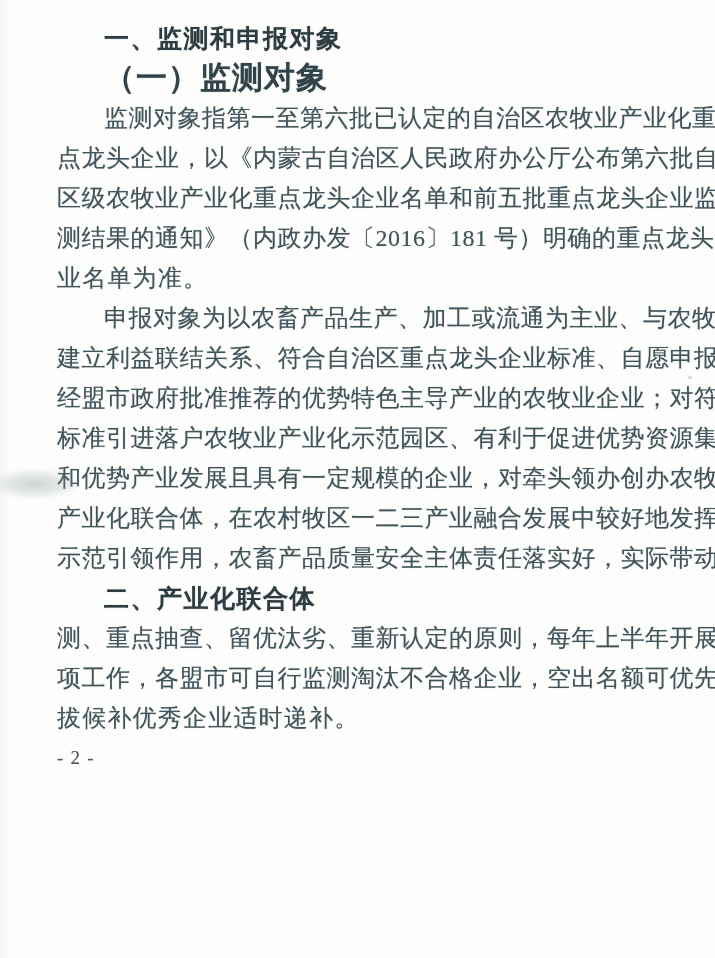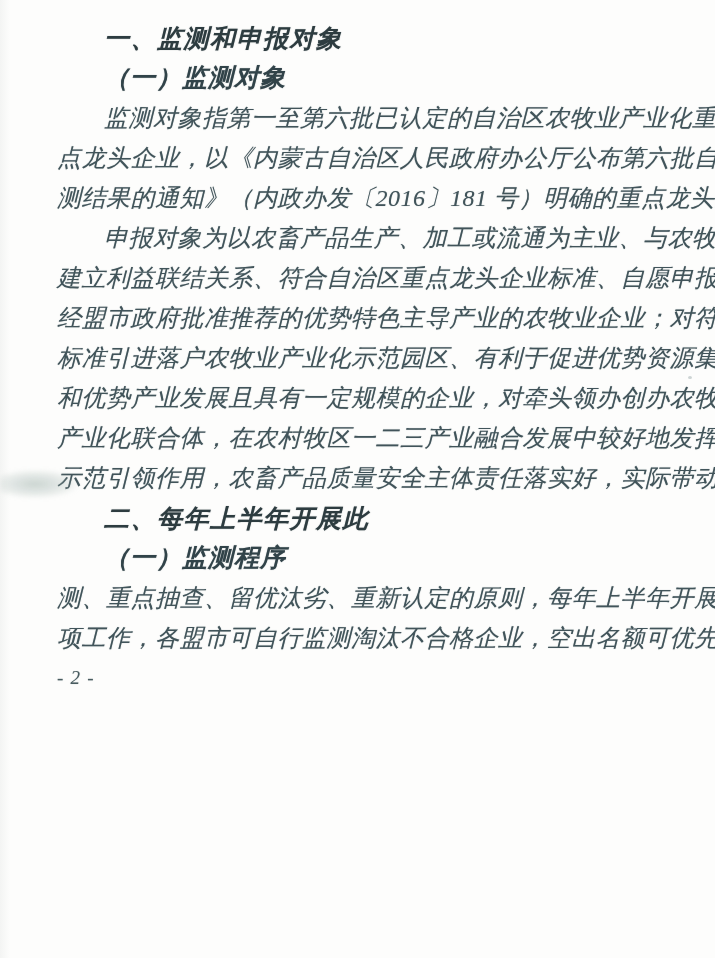--- a/index.html
+++ b/index.html
@@ -12,21 +12,20 @@
   }
   .page {
     position: relative;
     width: 567px;
     height: 958px;
     background:
       linear-gradient(90deg, rgba(200,205,203,0.18) 0, rgba(200,205,203,0) 10px),
       #fdfdfc;
     font-family: "Liberation Serif", "DejaVu Serif", serif;
     color: #41545a;
-    font-style: italic;
   }
   .content {
     position: absolute;
     top: 18px;
     left: 57px;
     width: 606px;
   }
   .row {
     height: 40px;
     display: flex;
@@ -57,21 +56,21 @@
     font-weight: 700;
     font-size: 25px;
     line-height: 40px;
     color: #2d3c40;
     letter-spacing: 1.5px;
     padding-left: 47px;
     text-shadow: 0 0 1px rgba(45,60,64,0.5);
   }
   .h2 {
     font-weight: 700;
-    font-size: 25px;
+    font-size: 31px;
     line-height: 40px;
     color: #314349;
     letter-spacing: 1px;
     padding-left: 47px;
     text-shadow: 0 0 1px rgba(49,67,73,0.5);
   }
   .pageno {
     font-size: 19px;
     letter-spacing: 4px;
     color: #495c60;
@@ -107,21 +106,27 @@
         <div class="h2">（一）监测对象</div>
       </div>
 
     <div class="row">
         <div class="bl indent" style="width:559px">监测对象指第一至第六批已认定的自治区农牧业产业化重</div>
       </div>
     <div class="row">
         <div class="bl" style="width:606px">点龙头企业，以《内蒙古自治区人民政府办公厅公布第六批自治</div>
       </div>
     <div class="row">
+        <div class="bl" style="width:606px">区级农牧业产业化重点龙头企业名单和前五批重点龙头企业监</div>
+      </div>
+    <div class="row">
         <div class="bl" style="width:606px">测结果的通知》（内政办发〔2016〕181 号）明确的重点龙头企</div>
+      </div>
+    <div class="row">
+        <div class="bl last" style="width:606px">业名单为准。</div>
       </div>
 
 
     <div class="row">
         <div class="bl indent" style="width:559px">申报对象为以农畜产品生产、加工或流通为主业、与农牧户</div>
       </div>
     <div class="row">
         <div class="bl" style="width:606px">建立利益联结关系、符合自治区重点龙头企业标准、自愿申报并</div>
       </div>
     <div class="row">
@@ -134,32 +139,32 @@
         <div class="bl" style="width:606px">和优势产业发展且具有一定规模的企业，对牵头领办创办农牧业</div>
       </div>
     <div class="row">
         <div class="bl" style="width:606px">产业化联合体，在农村牧区一二三产业融合发展中较好地发挥了</div>
       </div>
     <div class="row">
         <div class="bl" style="width:606px">示范引领作用，农畜产品质量安全主体责任落实好，实际带动农</div>
       </div>
 
     <div class="row">
-        <div class="h1">二、每年上半年开展此</div>
+        <div class="h1">二、产业化联合体</div>
       </div>
 
-    <div class="row">
-        <div class="h2">（一）监测程序</div>
-      </div>
 
     <div class="row">
         <div class="bl" style="width:606px">测、重点抽查、留优汰劣、重新认定的原则，每年上半年开展此</div>
       </div>
     <div class="row">
         <div class="bl" style="width:606px">项工作，各盟市可自行监测淘汰不合格企业，空出名额可优先选</div>
+      </div>
+    <div class="row">
+        <div class="bl last" style="width:606px">拔候补优秀企业适时递补。</div>
       </div>
 
     <div class="row">
         <div class="bl last pageno">- 2 -</div>
       </div>
 
   </div>
 
   <div class="smudge"></div>
   <div class="speck s1"></div>

